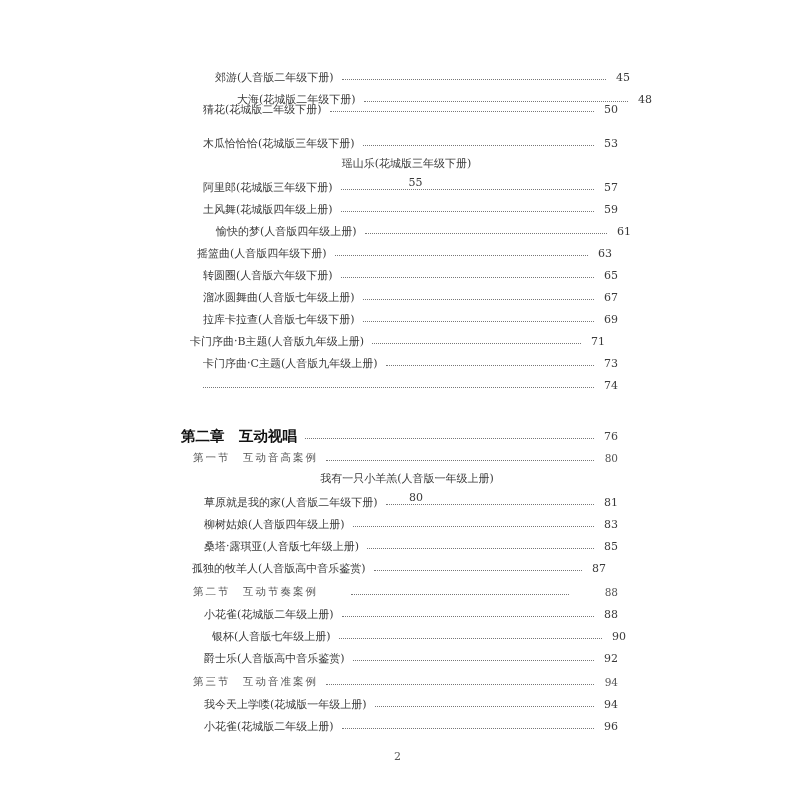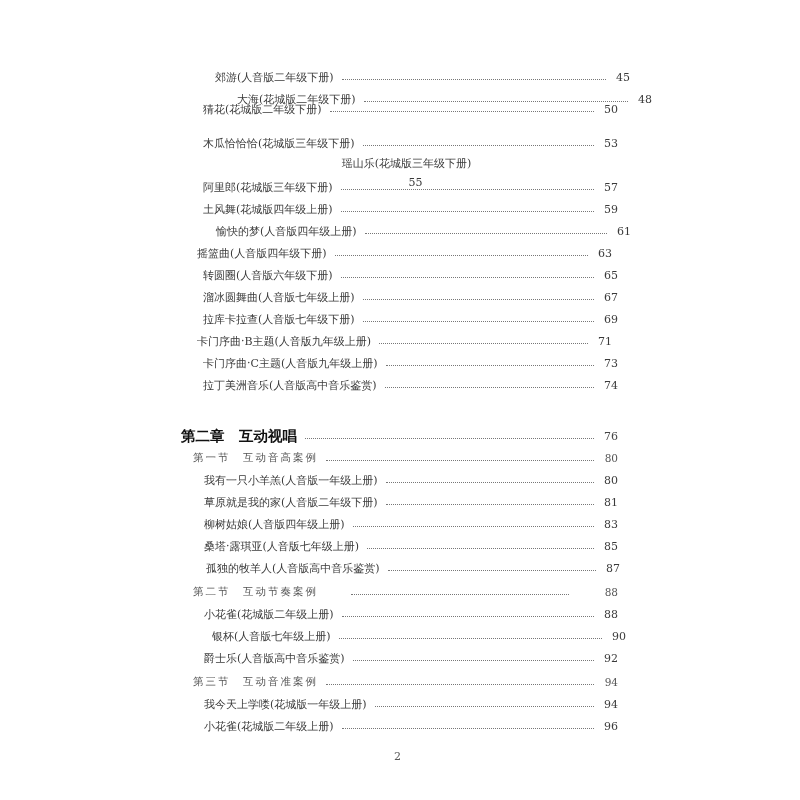--- a/index.html
+++ b/index.html
@@ -74,68 +74,67 @@
   <div class="row" style="top:288px;left:203px;width:415px;">
       <span class="title">溜冰圆舞曲(人音版七年级上册)</span>
       <span class="leader"></span>
       <span class="page">67</span>
     </div>
   <div class="row" style="top:310px;left:203px;width:415px;">
       <span class="title">拉库卡拉查(人音版七年级下册)</span>
       <span class="leader"></span>
       <span class="page">69</span>
     </div>
-  <div class="row" style="top:332px;left:197px;width:415px;">
+  <div class="row" style="top:332px;left:190px;width:415px;">
       <span class="title">卡门序曲·B主题(人音版九年级上册)</span>
       <span class="leader"></span>
       <span class="page">71</span>
     </div>
   <div class="row" style="top:354px;left:203px;width:415px;">
       <span class="title">卡门序曲·C主题(人音版九年级上册)</span>
       <span class="leader"></span>
       <span class="page">73</span>
     </div>
   <div class="row" style="top:376px;left:203px;width:415px;">
-      <span class="title">拉丁美洲音乐(人音版高中音乐鉴赏)</span>
       <span class="leader"></span>
       <span class="page">74</span>
     </div>
 
   <div class="row chapter" style="top:425px;left:181px;width:437px;height:22px;">
       <span class="title">第二章　互动视唱</span>
       <span class="leader"></span>
       <span class="page">76</span>
     </div>
 
   <div class="row section" style="top:449px;left:193px;width:425px;">
       <span class="title">第一节　互动音高案例</span>
       <span class="leader"></span>
       <span class="page">80</span>
     </div>
-  <div class="row" style="top:471px;left:204px;width:414px;">
+  <div class="row" style="top:471px;left:204px;width:414px;flex-direction:column;">
       <span class="title">我有一只小羊羔(人音版一年级上册)</span>
       <span class="leader"></span>
       <span class="page">80</span>
     </div>
   <div class="row" style="top:493px;left:204px;width:414px;">
       <span class="title">草原就是我的家(人音版二年级下册)</span>
       <span class="leader"></span>
       <span class="page">81</span>
     </div>
   <div class="row" style="top:515px;left:204px;width:414px;">
       <span class="title">柳树姑娘(人音版四年级上册)</span>
       <span class="leader"></span>
       <span class="page">83</span>
     </div>
   <div class="row" style="top:537px;left:204px;width:414px;">
       <span class="title">桑塔·露琪亚(人音版七年级上册)</span>
       <span class="leader"></span>
       <span class="page">85</span>
     </div>
-  <div class="row" style="top:559px;left:206px;width:414px;">
+  <div class="row" style="top:559px;left:192px;width:414px;">
       <span class="title">孤独的牧羊人(人音版高中音乐鉴赏)</span>
       <span class="leader"></span>
       <span class="page">87</span>
     </div>
 
   <div class="row section" style="top:583px;left:193px;width:425px;gap:25px;">
       <span class="title">第二节　互动节奏案例</span>
       <span class="leader"></span>
       <span class="page">88</span>
     </div>

